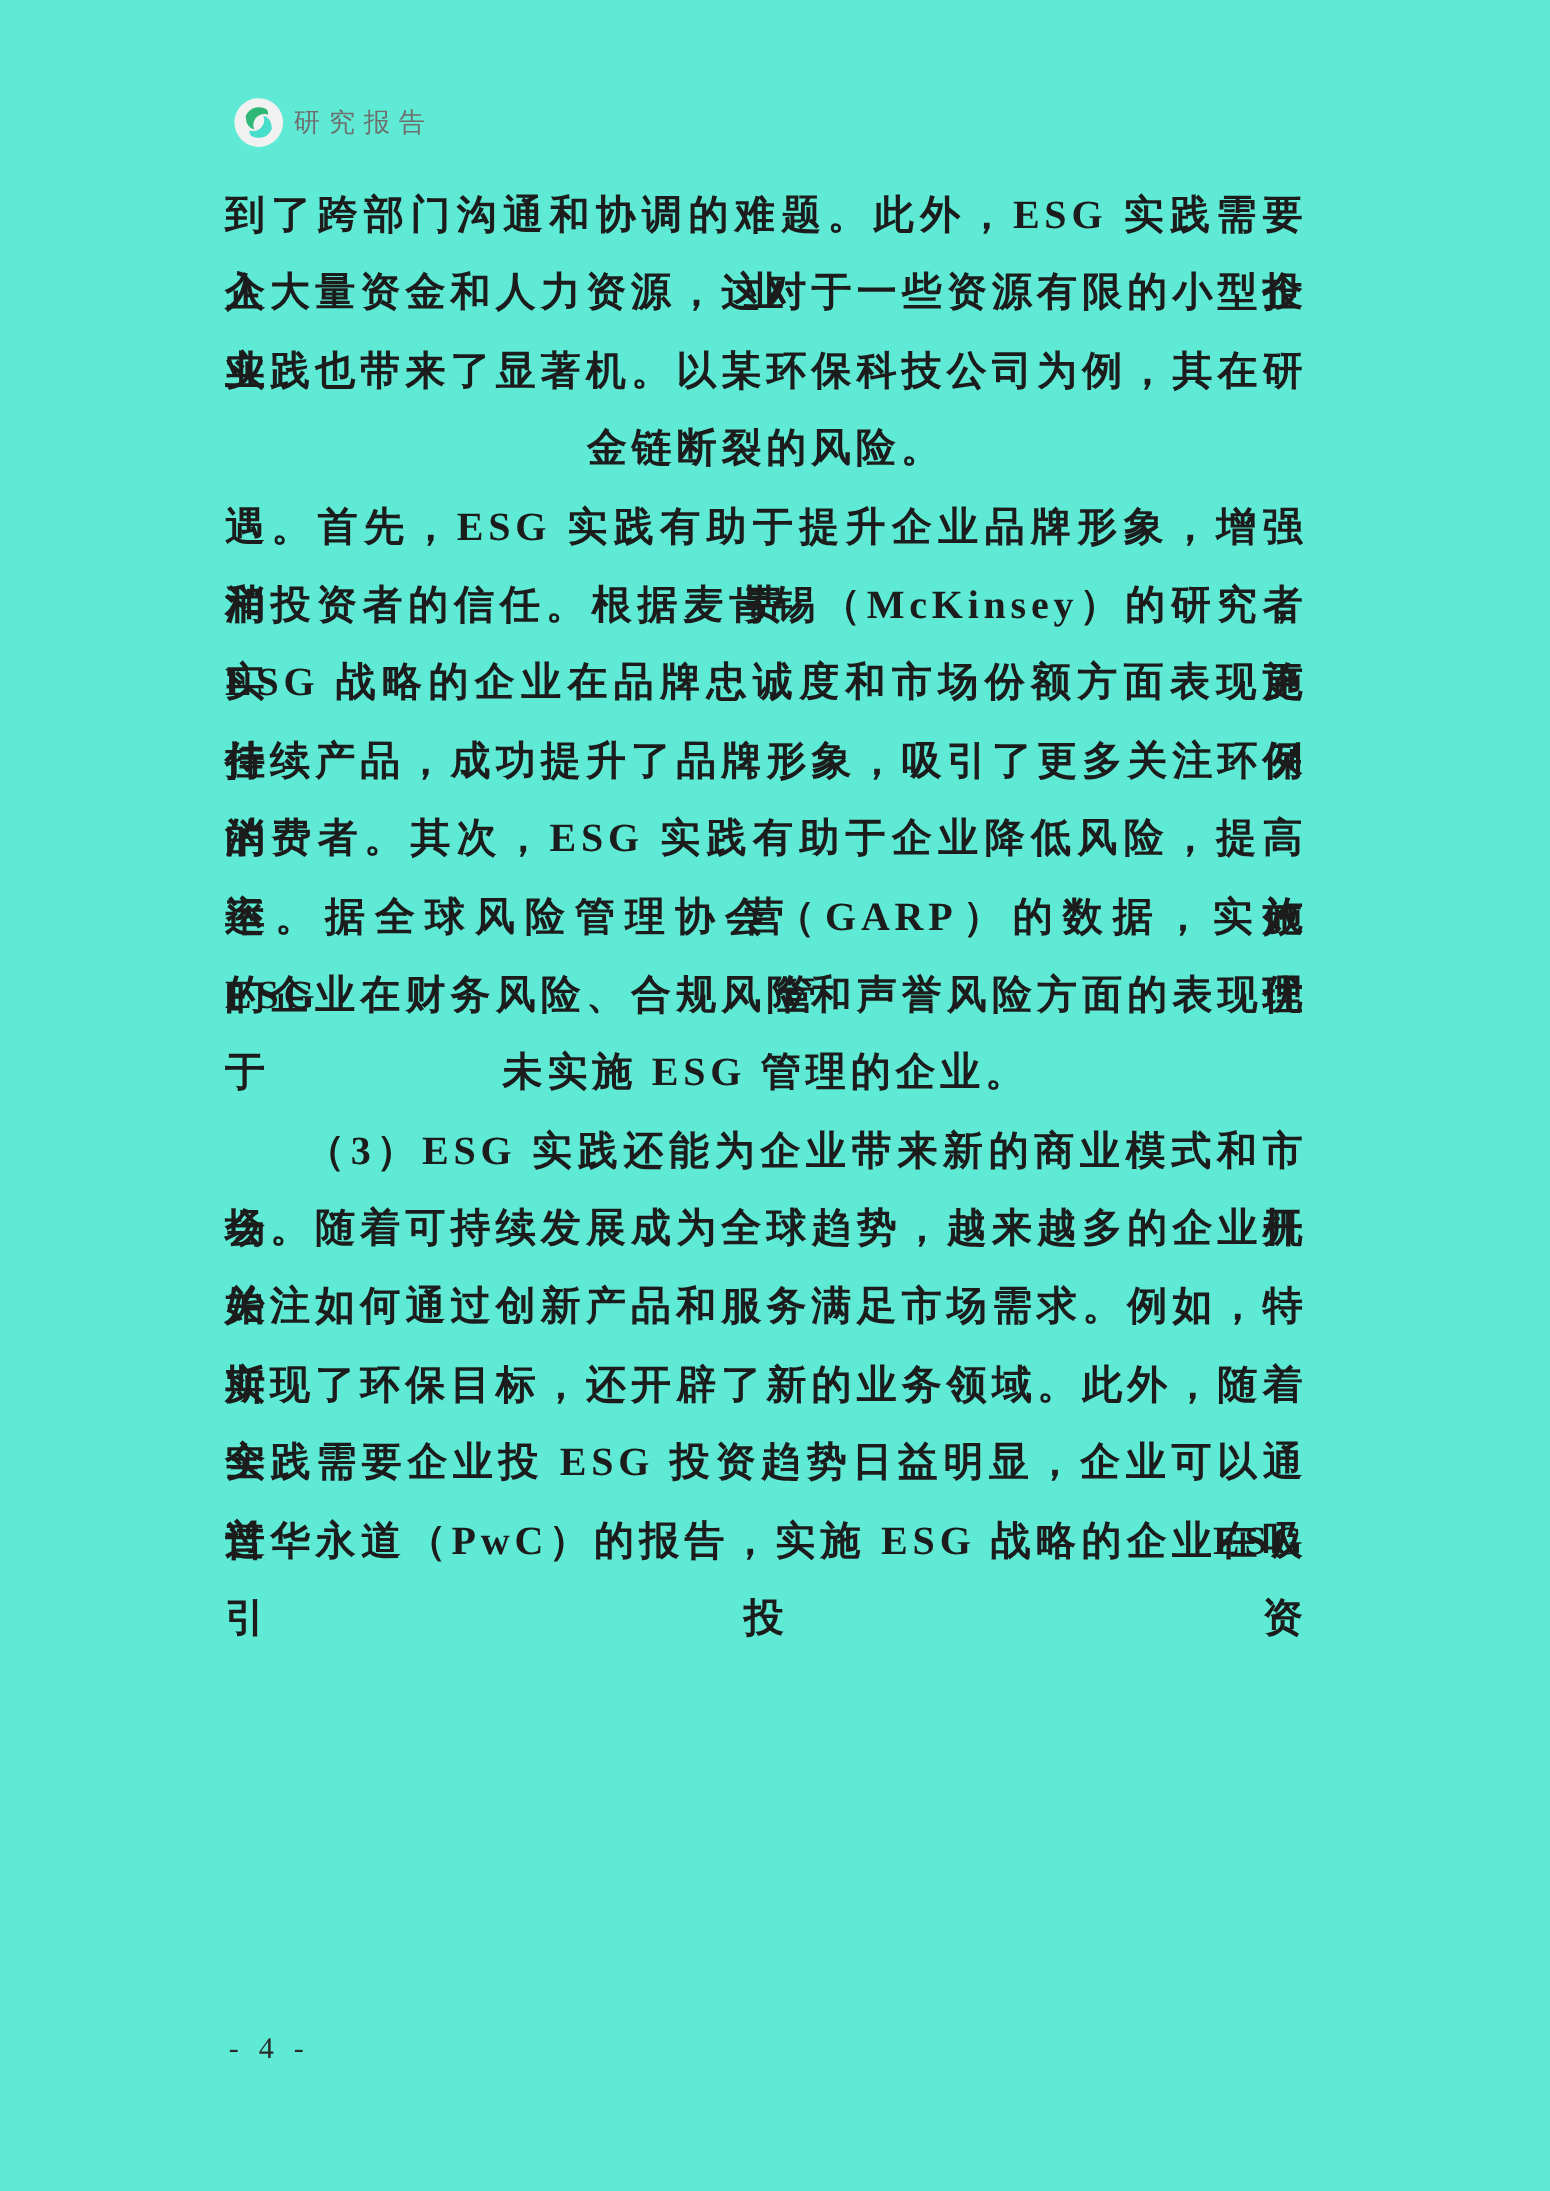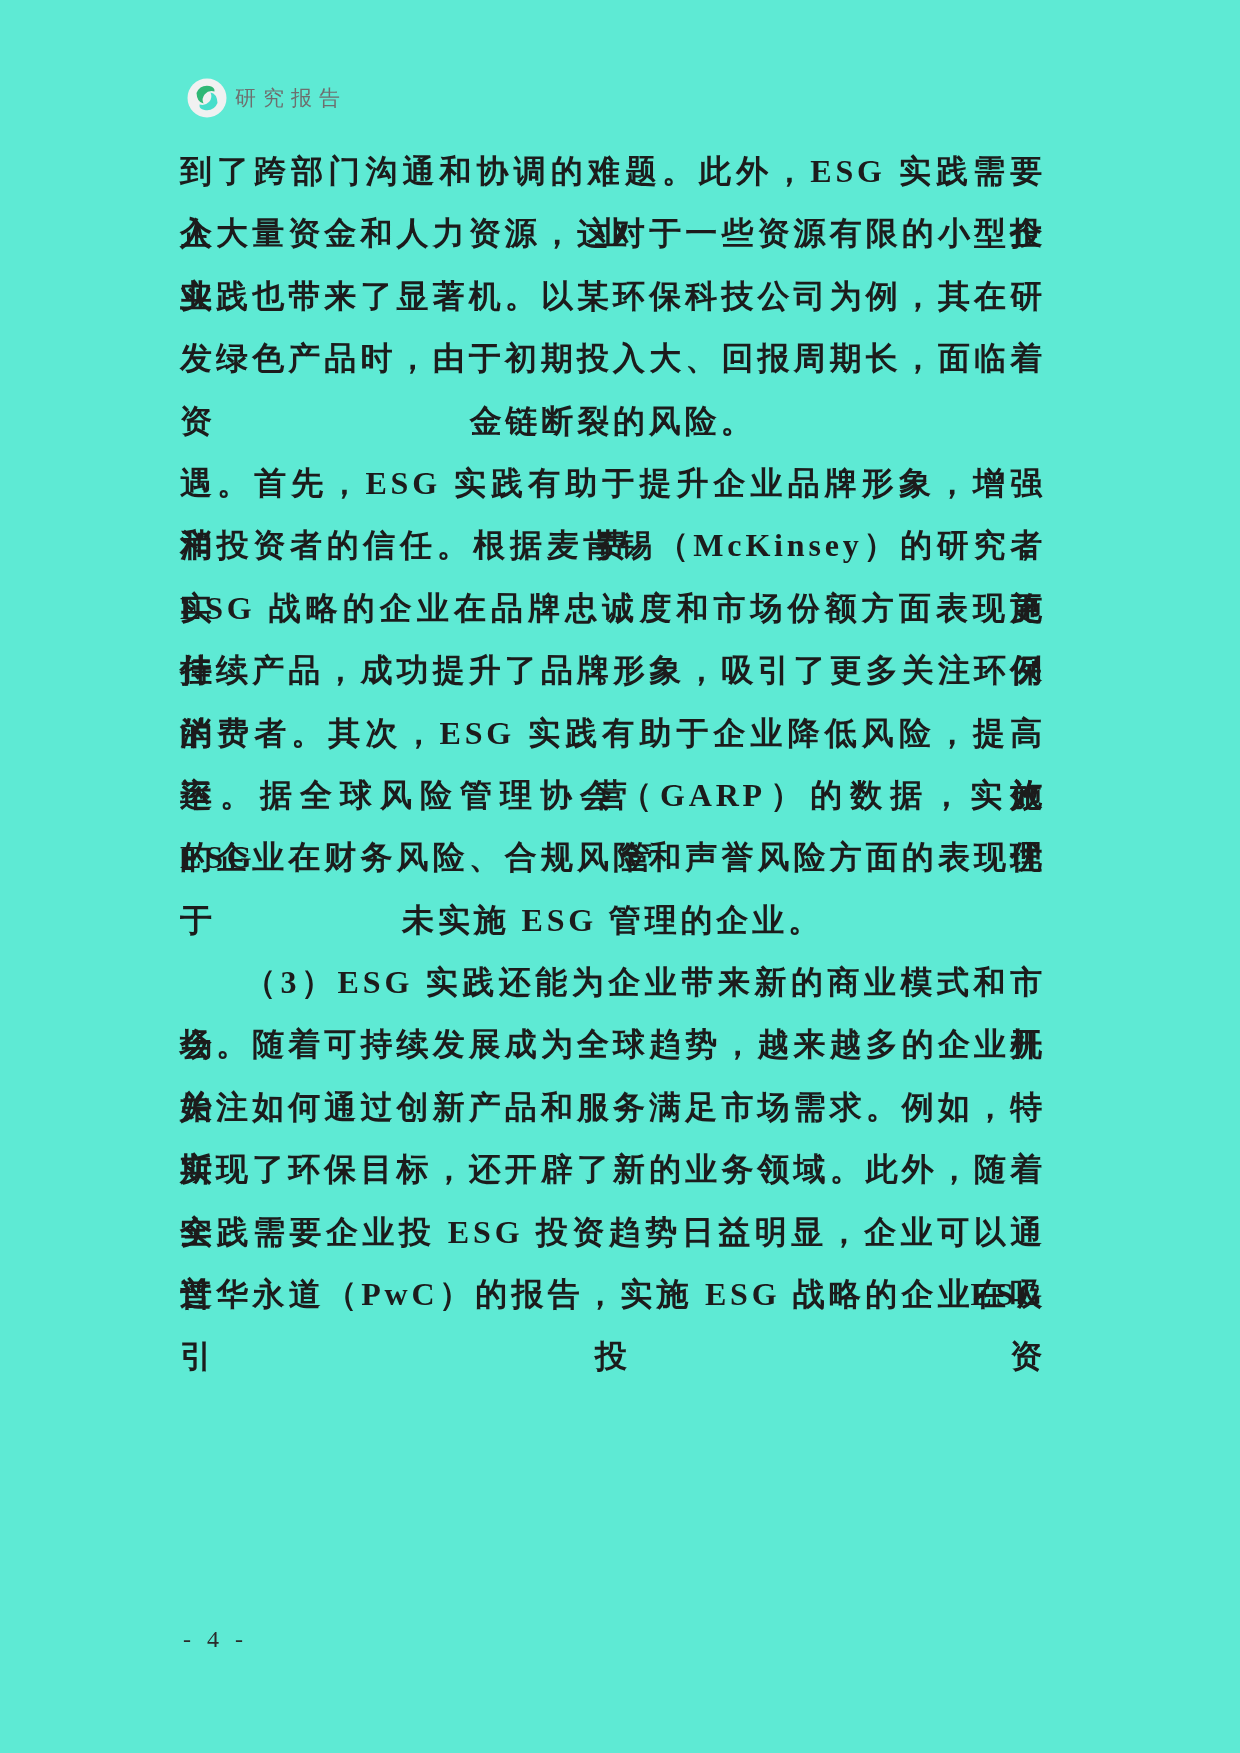--- a/index.html
+++ b/index.html
@@ -85,21 +85,20 @@
       <path d="M9.5 15 Q13 6.5 22.5 8 Q28 9 27.5 13.5 Q21.5 12 17.8 16.2 Q14.2 20.5 16.5 25.5 Q10 24.5 9.5 15 Z" fill="#2fb875"></path>
       <path d="M30.5 25 Q27 33.5 17.5 32 Q12 31 12.5 26.5 Q18.5 28 22.2 23.8 Q25.8 19.5 23.5 14.5 Q30 15.5 30.5 25 Z" fill="#38dcc8" fill-opacity="0.92"></path>
     </svg>
     <span class="report-title">研究报告</span>
   </div>
 
   <div class="doc-body">
     <div class="line justify">到了跨部门沟通和协调的难题。此外，ESG 实践需要企业投</div>
     <div class="line justify">入大量资金和人力资源，这对于一些资源有限的小型企业</div>
     <div class="line justify">实践也带来了显著机。以某环保科技公司为例，其在研</div>
-    <div class="line justify">发绿色产品时，由于初期投入大、回报周期长，面临着资</div>
     <div class="line">金链断裂的风险。</div>
     <div class="line justify">遇。首先，ESG 实践有助于提升企业品牌形象，增强消费者</div>
     <div class="line justify">和投资者的信任。根据麦肯锡（McKinsey）的研究，实施</div>
     <div class="line justify">ESG 战略的企业在品牌忠诚度和市场份额方面表现更佳。例</div>
     <div class="line justify">持续产品，成功提升了品牌形象，吸引了更多关注环保的</div>
     <div class="line justify">消费者。其次，ESG 实践有助于企业降低风险，提高运营效</div>
     <div class="line justify">率。据全球风险管理协会（GARP）的数据，实施 ESG 管理</div>
     <div class="line justify">的企业在财务风险、合规风险和声誉风险方面的表现优于</div>
     <div class="line">未实施 ESG 管理的企业。</div>
     <div class="line justify indent">（3）ESG 实践还能为企业带来新的商业模式和市场机</div>

